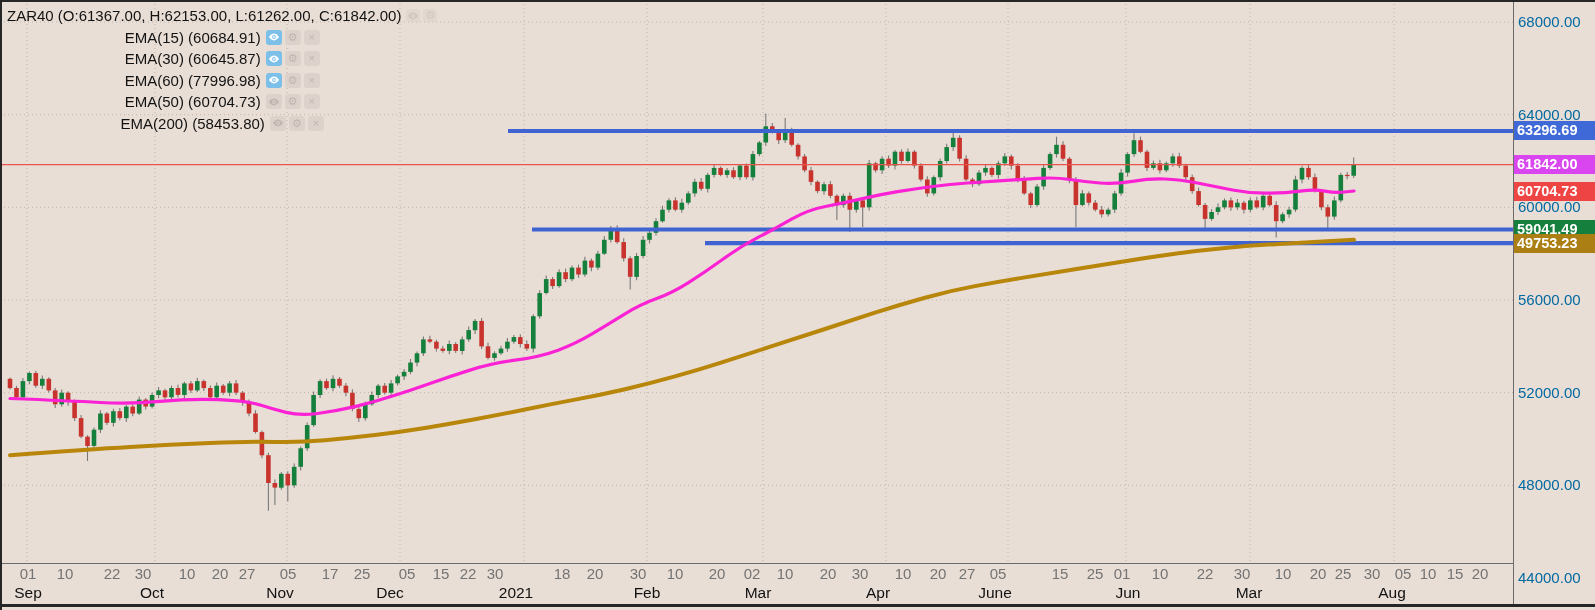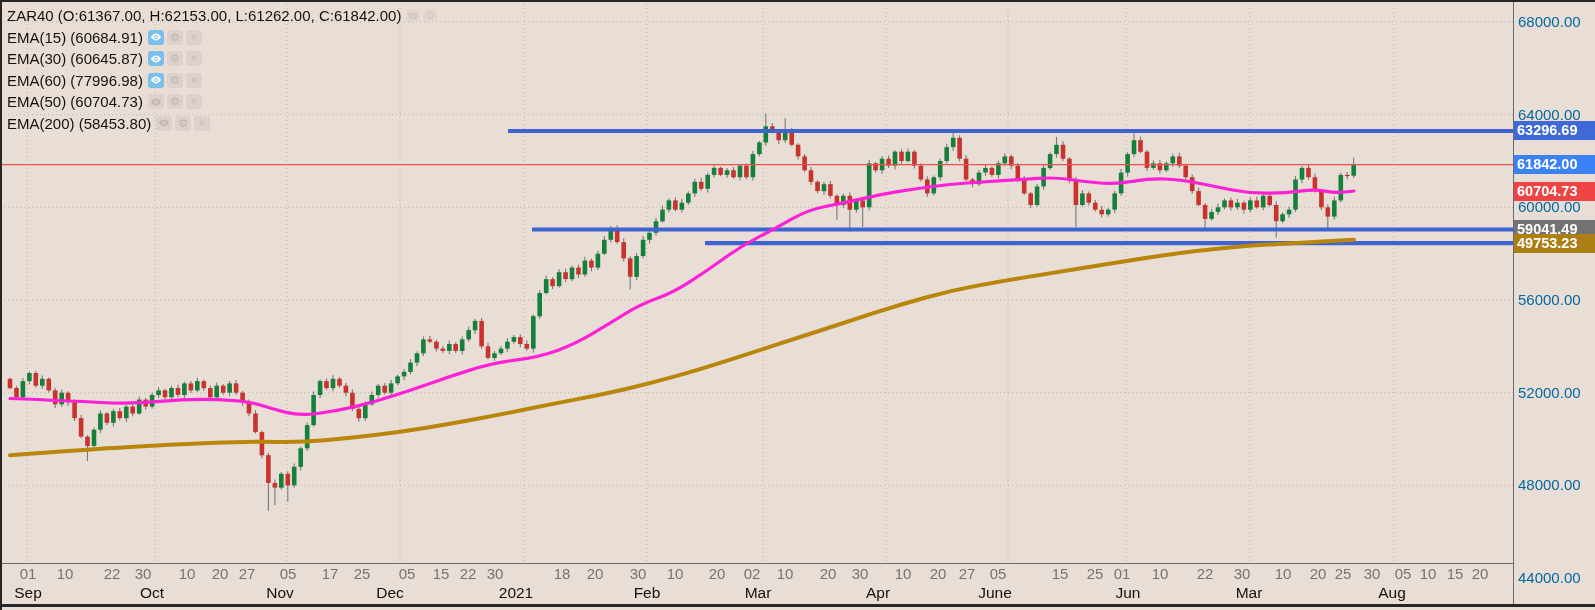--- a/index.html
+++ b/index.html
@@ -8,21 +8,21 @@
   .edge{position:absolute;background:#262626;z-index:40;}
   #edge-top{left:0;top:0;width:1595px;height:2px;}
   #edge-left{left:0;top:0;width:2px;height:610px;}
   #edge-bottom{left:0;top:604px;width:1595px;height:3px;}
   #sep-v{position:absolute;left:1513px;top:0;width:1px;height:607px;background:#6b6b6b;z-index:30;}
   #sep-h{position:absolute;left:0;top:563px;width:1513px;height:1px;background:#6b6b6b;z-index:30;}
   #chart-svg{position:absolute;left:0;top:0;z-index:1;}
   
   #legend{position:absolute;left:7px;top:5px;z-index:20;}
   .lrow{display:flex;align-items:center;height:21.5px;white-space:pre;
-    font-size:15px;color:#121212;}
+    font-size:15px;color:#121212;justify-content:center;}
   .lrow .txt{margin-right:5px;}
   .micon{display:inline-flex;align-items:center;justify-content:center;
     width:16px;height:15px;margin-right:3px;border-radius:3px;
     background:#dcd2cb;color:#c0b6af;font-size:11px;line-height:1;}
   .micon.eye-on{background:#7cc0ea;color:#ffffff;}
   .micon svg{display:block;}
   .micon.dim{opacity:.55;width:14px;height:13px;}
   
   .ytick{position:absolute;left:1518px;font-size:15px;color:#0369a1;z-index:10;white-space:nowrap;}
   .plabel{position:absolute;left:1513px;width:82px;height:19px;line-height:19px;
@@ -516,23 +516,23 @@
 
   <div id="y-axis">
       <div class="ytick" style="top:13px">68000.00</div>
       <div class="ytick" style="top:106px">64000.00</div>
       <div class="ytick" style="top:198px">60000.00</div>
       <div class="ytick" style="top:291px">56000.00</div>
       <div class="ytick" style="top:384px">52000.00</div>
       <div class="ytick" style="top:476px">48000.00</div>
       <div class="ytick" style="top:569px">44000.00</div>
       <div class="plabel" style="top:121px;background:#3e69d6">63296.69</div>
-      <div class="plabel" style="top:155px;background:#3b82f6">61842.00</div>
+      <div class="plabel" style="top:155px;background:#d946ef">61842.00</div>
       <div class="plabel" style="top:182px;background:#ef4444">60704.73</div>
-      <div class="plabel" style="top:220px;background:#737373">59041.49</div>
+      <div class="plabel" style="top:220px;background:#15803d">59041.49</div>
       <div class="plabel" style="top:234px;background:#ab7f14">49753.23</div>
     </div>
   <div id="x-axis">
       <div class="xtick" style="left:28px">01</div>
       <div class="xtick" style="left:65px">10</div>
       <div class="xtick" style="left:112px">22</div>
       <div class="xtick" style="left:143px">30</div>
       <div class="xtick" style="left:187px">10</div>
       <div class="xtick" style="left:220px">20</div>
       <div class="xtick" style="left:247px">27</div>

